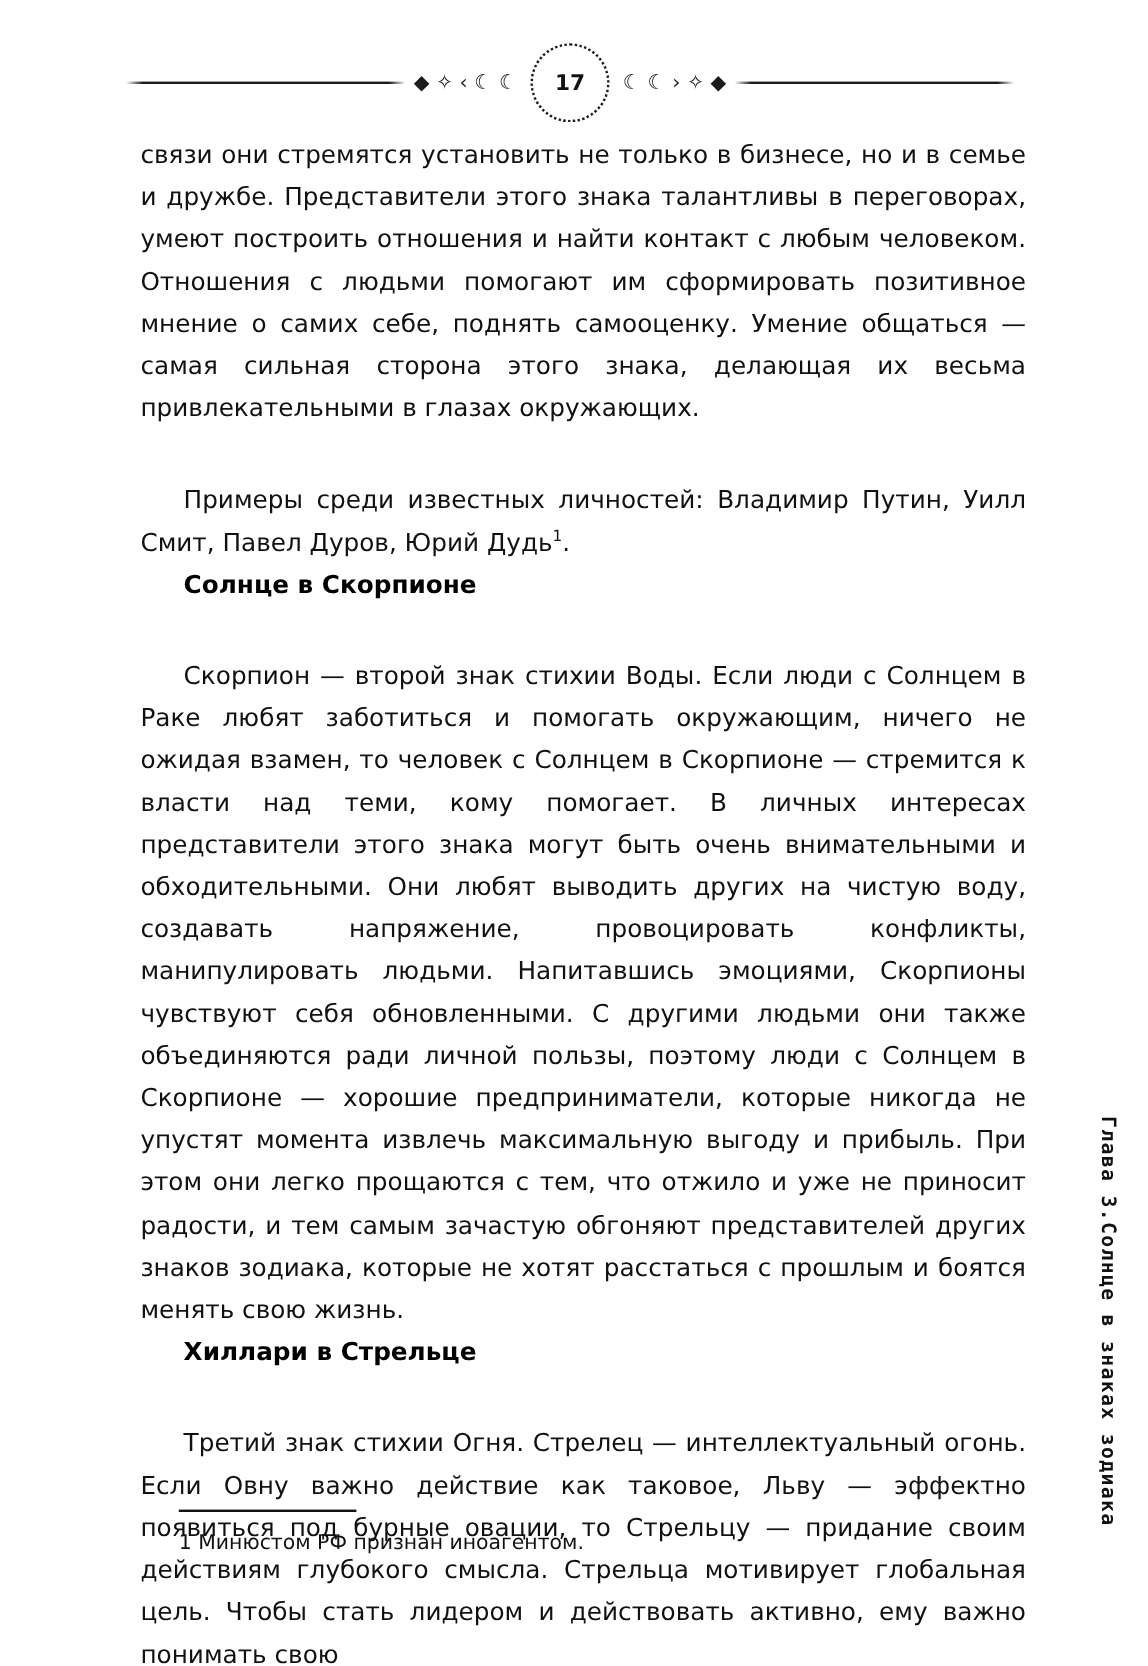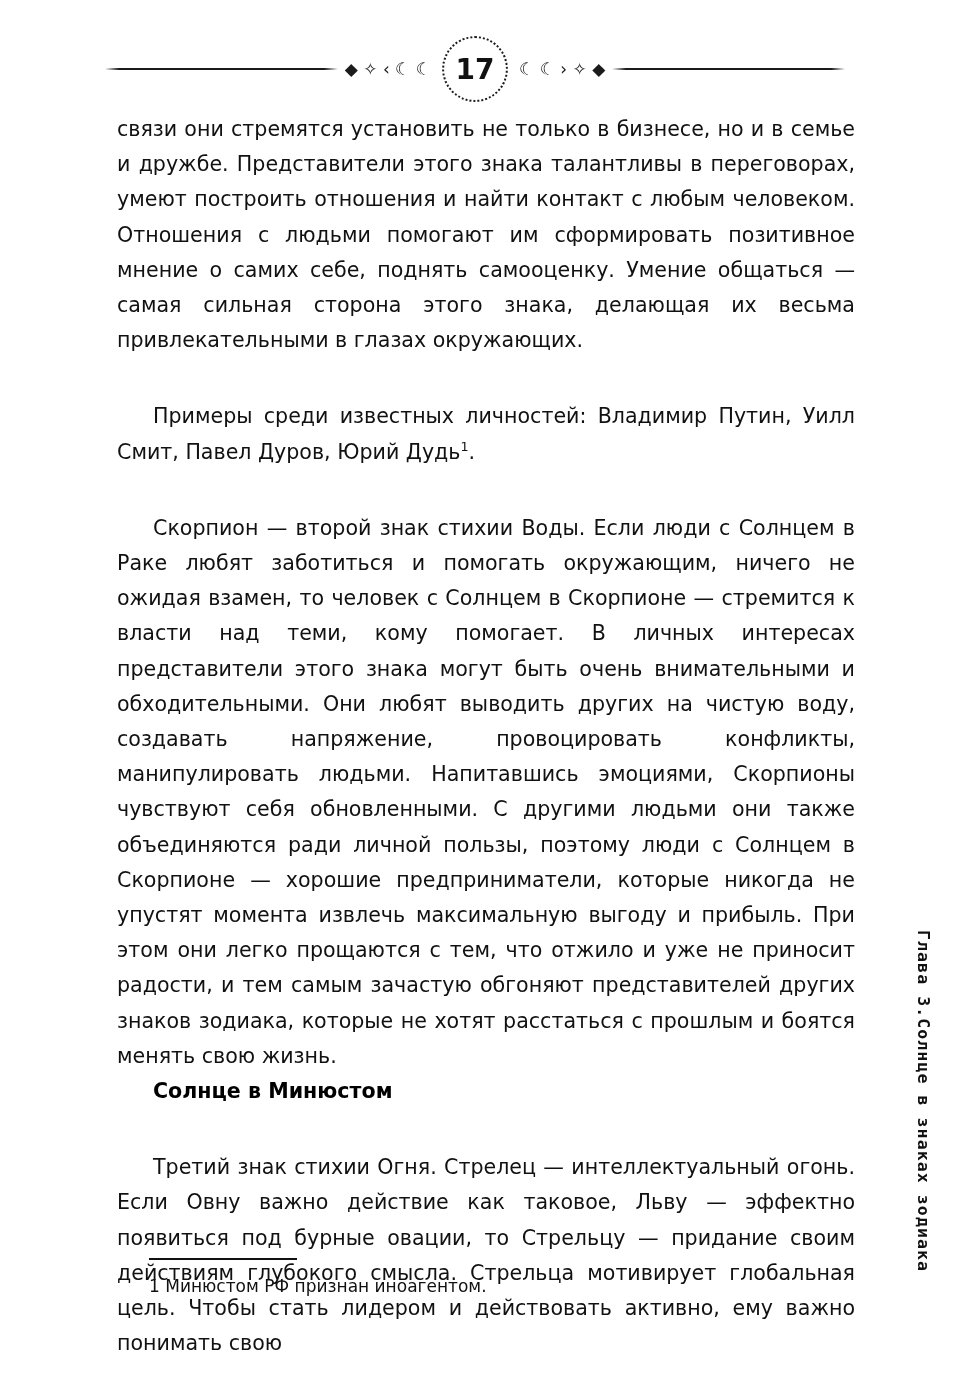--- a/index.html
+++ b/index.html
@@ -63,21 +63,21 @@
     white-space: nowrap;
   }
   .page-number-badge {
     width: 62px;
     height: 62px;
     border-radius: 50%;
     border: 2px dotted #1b1b1b;
     display: flex;
     align-items: center;
     justify-content: center;
-    font-size: 28px;
+    font-size: 18px;
     font-weight: bold;
     color: #111111;
     flex: 0 0 auto;
     margin: 0 4px;
     font-family: "DejaVu Sans", sans-serif;
   }
 
   
   .content {
     position: absolute;
@@ -159,25 +159,26 @@
     <div class="orn-glyphs">☾ ☾ › ✧ ◆</div>
     <div class="orn-line right"></div>
   </div>
 
   <div class="content">
 
     <p class="para">связи они стремятся установить не только в бизнесе, но и в семье и дружбе. Представители этого знака талантливы в переговорах, умеют построить отношения и найти контакт с любым человеком. Отношения с людьми помогают им сформировать позитивное мнение о самих себе, поднять самооценку. Умение общаться — самая сильная сторона этого знака, делающая их весьма привлекательными в глазах окружающих.</p>
 
     <p class="para indent"><span>Примеры среди известных личностей: Владимир Путин, Уилл Смит, Павел Дуров, Юрий Дудь</span><sup>1</sup><span>.</span></p>
 
+    <p class="subhead">Солнце в Скорпионе</p>
 
     <p class="para indent">Скорпион — второй знак стихии Воды. Если люди с Солнцем в Раке любят заботиться и помогать окружающим, ничего не ожидая взамен, то человек с Солнцем в Скорпионе — стремится к власти над теми, кому помогает. В  личных интересах представители этого знака могут быть очень внимательными и обходительными. Они любят выводить других на чистую воду, создавать напряжение, провоцировать конфликты, манипулировать людьми. Напитавшись эмоциями, Скорпионы чувствуют себя обновленными. С другими людьми они также объединяются ради личной пользы, поэтому люди с Солнцем в Скорпионе — хорошие предприниматели, которые никогда не упустят момента извлечь максимальную выгоду и прибыль. При этом они легко прощаются с тем, что отжило и уже не приносит радости, и тем самым зачастую обгоняют представителей других знаков зодиака, которые не хотят расстаться с прошлым и боятся менять свою жизнь.</p>
 
 
-    <p class="subhead">Солнце в Минюстом</p>
+    <p class="subhead">Хиллари в Стрельце</p>
 
     <p class="para indent">Третий знак стихии Огня. Стрелец — интеллектуальный огонь. Если Овну важно действие как таковое, Льву — эффектно появиться под бурные овации, то Стрельцу — придание своим действиям глубокого смысла. Стрельца мотивирует глобальная цель. Чтобы стать лидером и действовать активно, ему важно понимать свою</p>
 
   </div>
 
   <div class="footnote-wrap">
     <div class="footnote-rule"></div>
     <div class="footnote-text">1 Минюстом РФ признан иноагентом.</div>
   </div>
 

